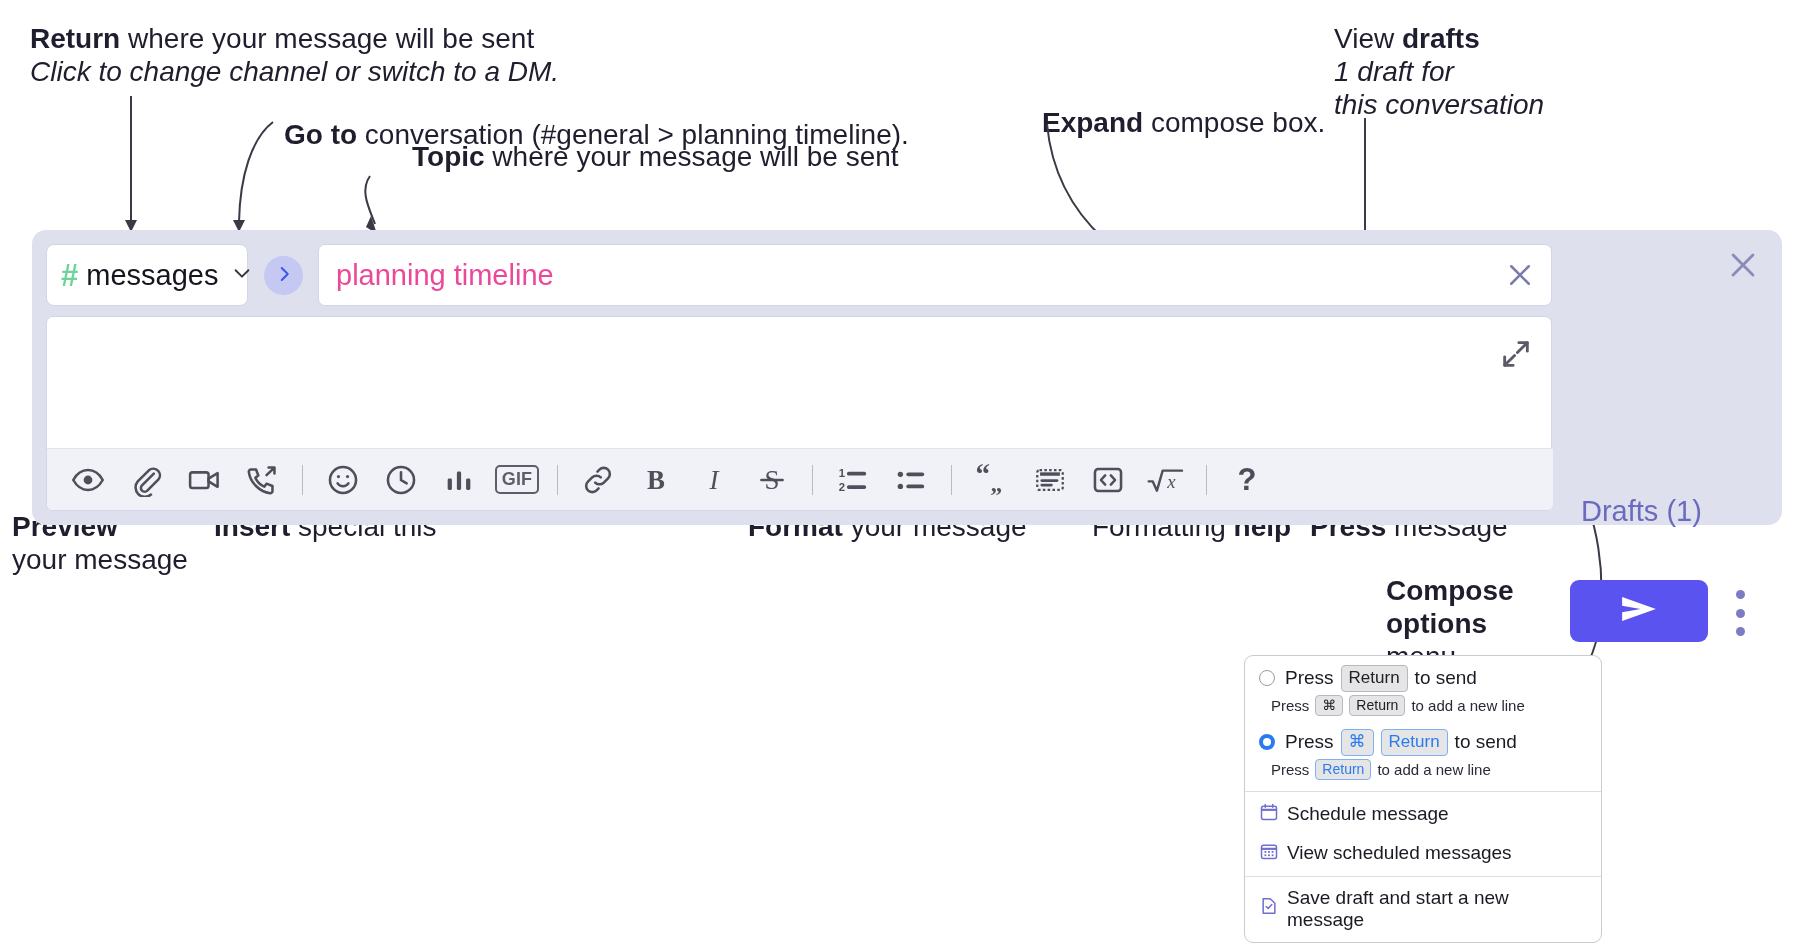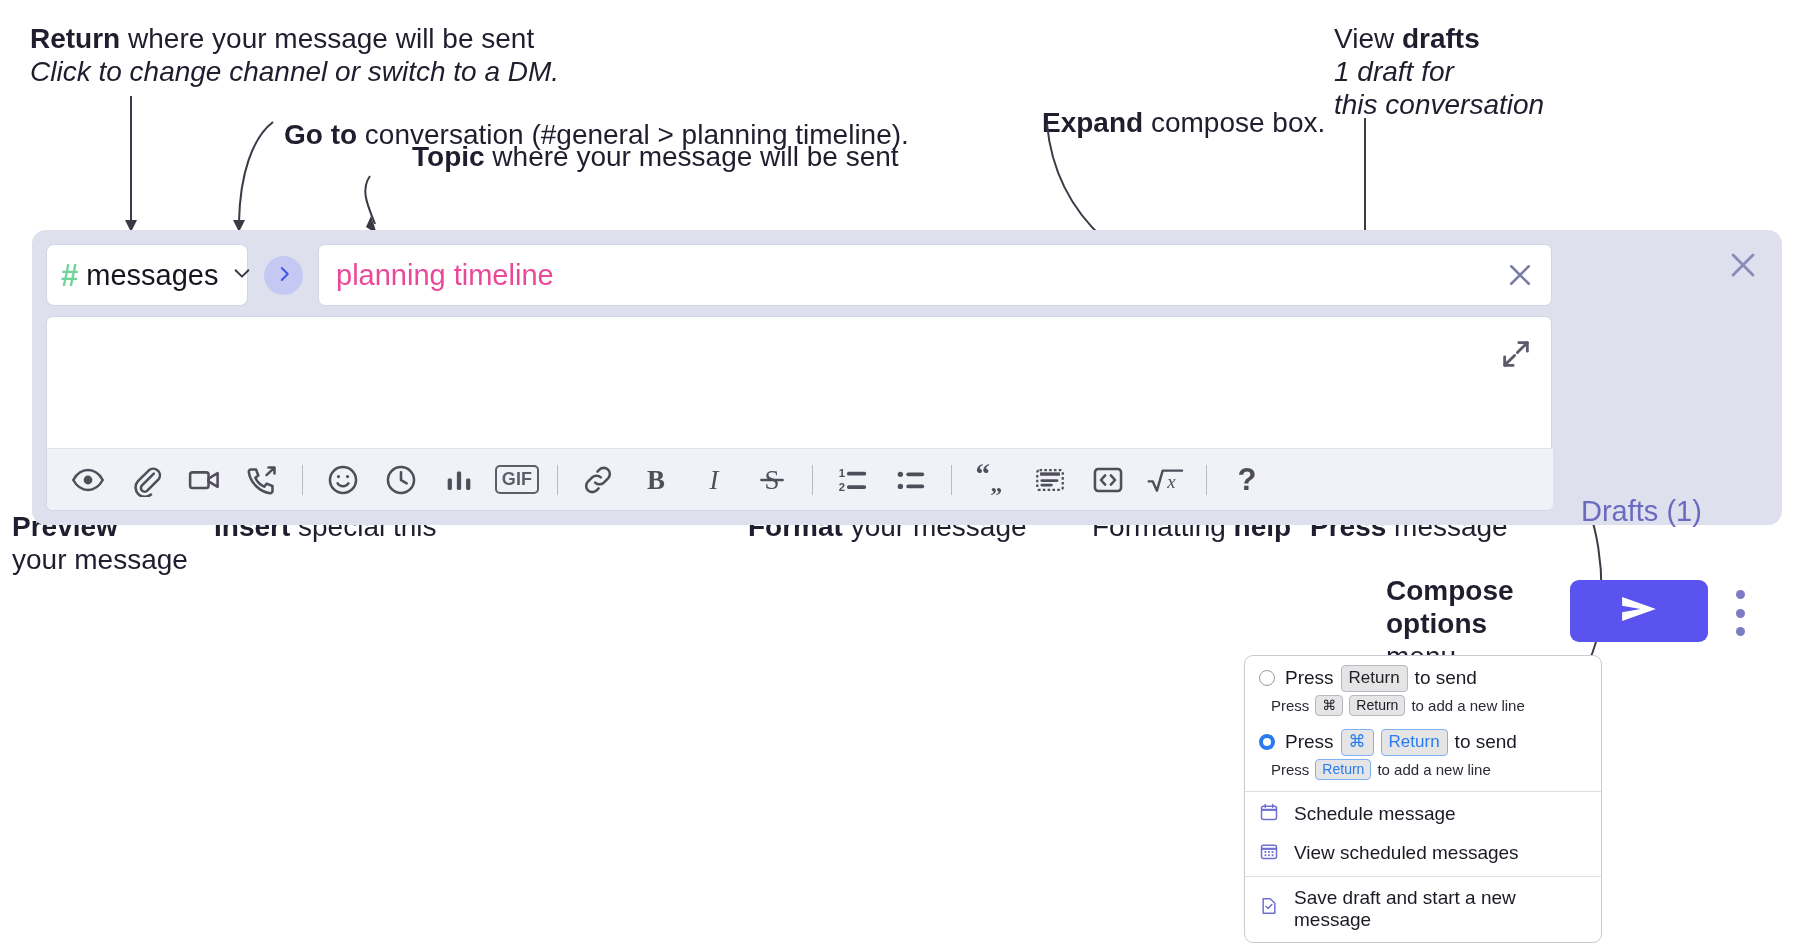--- a/index.html
+++ b/index.html
@@ -171,21 +171,21 @@
     border:1px solid #b7b8c2; border-radius:4px;
     padding: 1px 7px; background:#e5e5e5; color:#21202a;
     font-size: 17px; line-height:1.35;
   }
   .kbd.sm { font-size: 14px; padding: 0px 6px; }
   .kbd.blue { border-color:#7fb0f5; color:#2a7bf0; }
   .opt-block { padding: 9px 0 11px 0; }
   .opt-block .opt-sub-wrap { padding-left: 26px; margin-top: 3px; }
   .menu-div { height:1px; background:#dddee5; }
   .menu-item {
-    display:flex; align-items:center; gap:15px;
+    display:flex; align-items:center; gap:8px;
     padding: 7px 14px; font-size: 19px; color:#1b1a24;
   }
   .menu-item svg { flex: 0 0 auto; }
 </style>
 </head>
 <body>
 
 <div class="anno" style="left:30px; top:22px;">
   <span><b>Return</b><span> where your message will be sent</span></span><br>
   <span class="it">Click to change channel or switch to a DM.</span>

